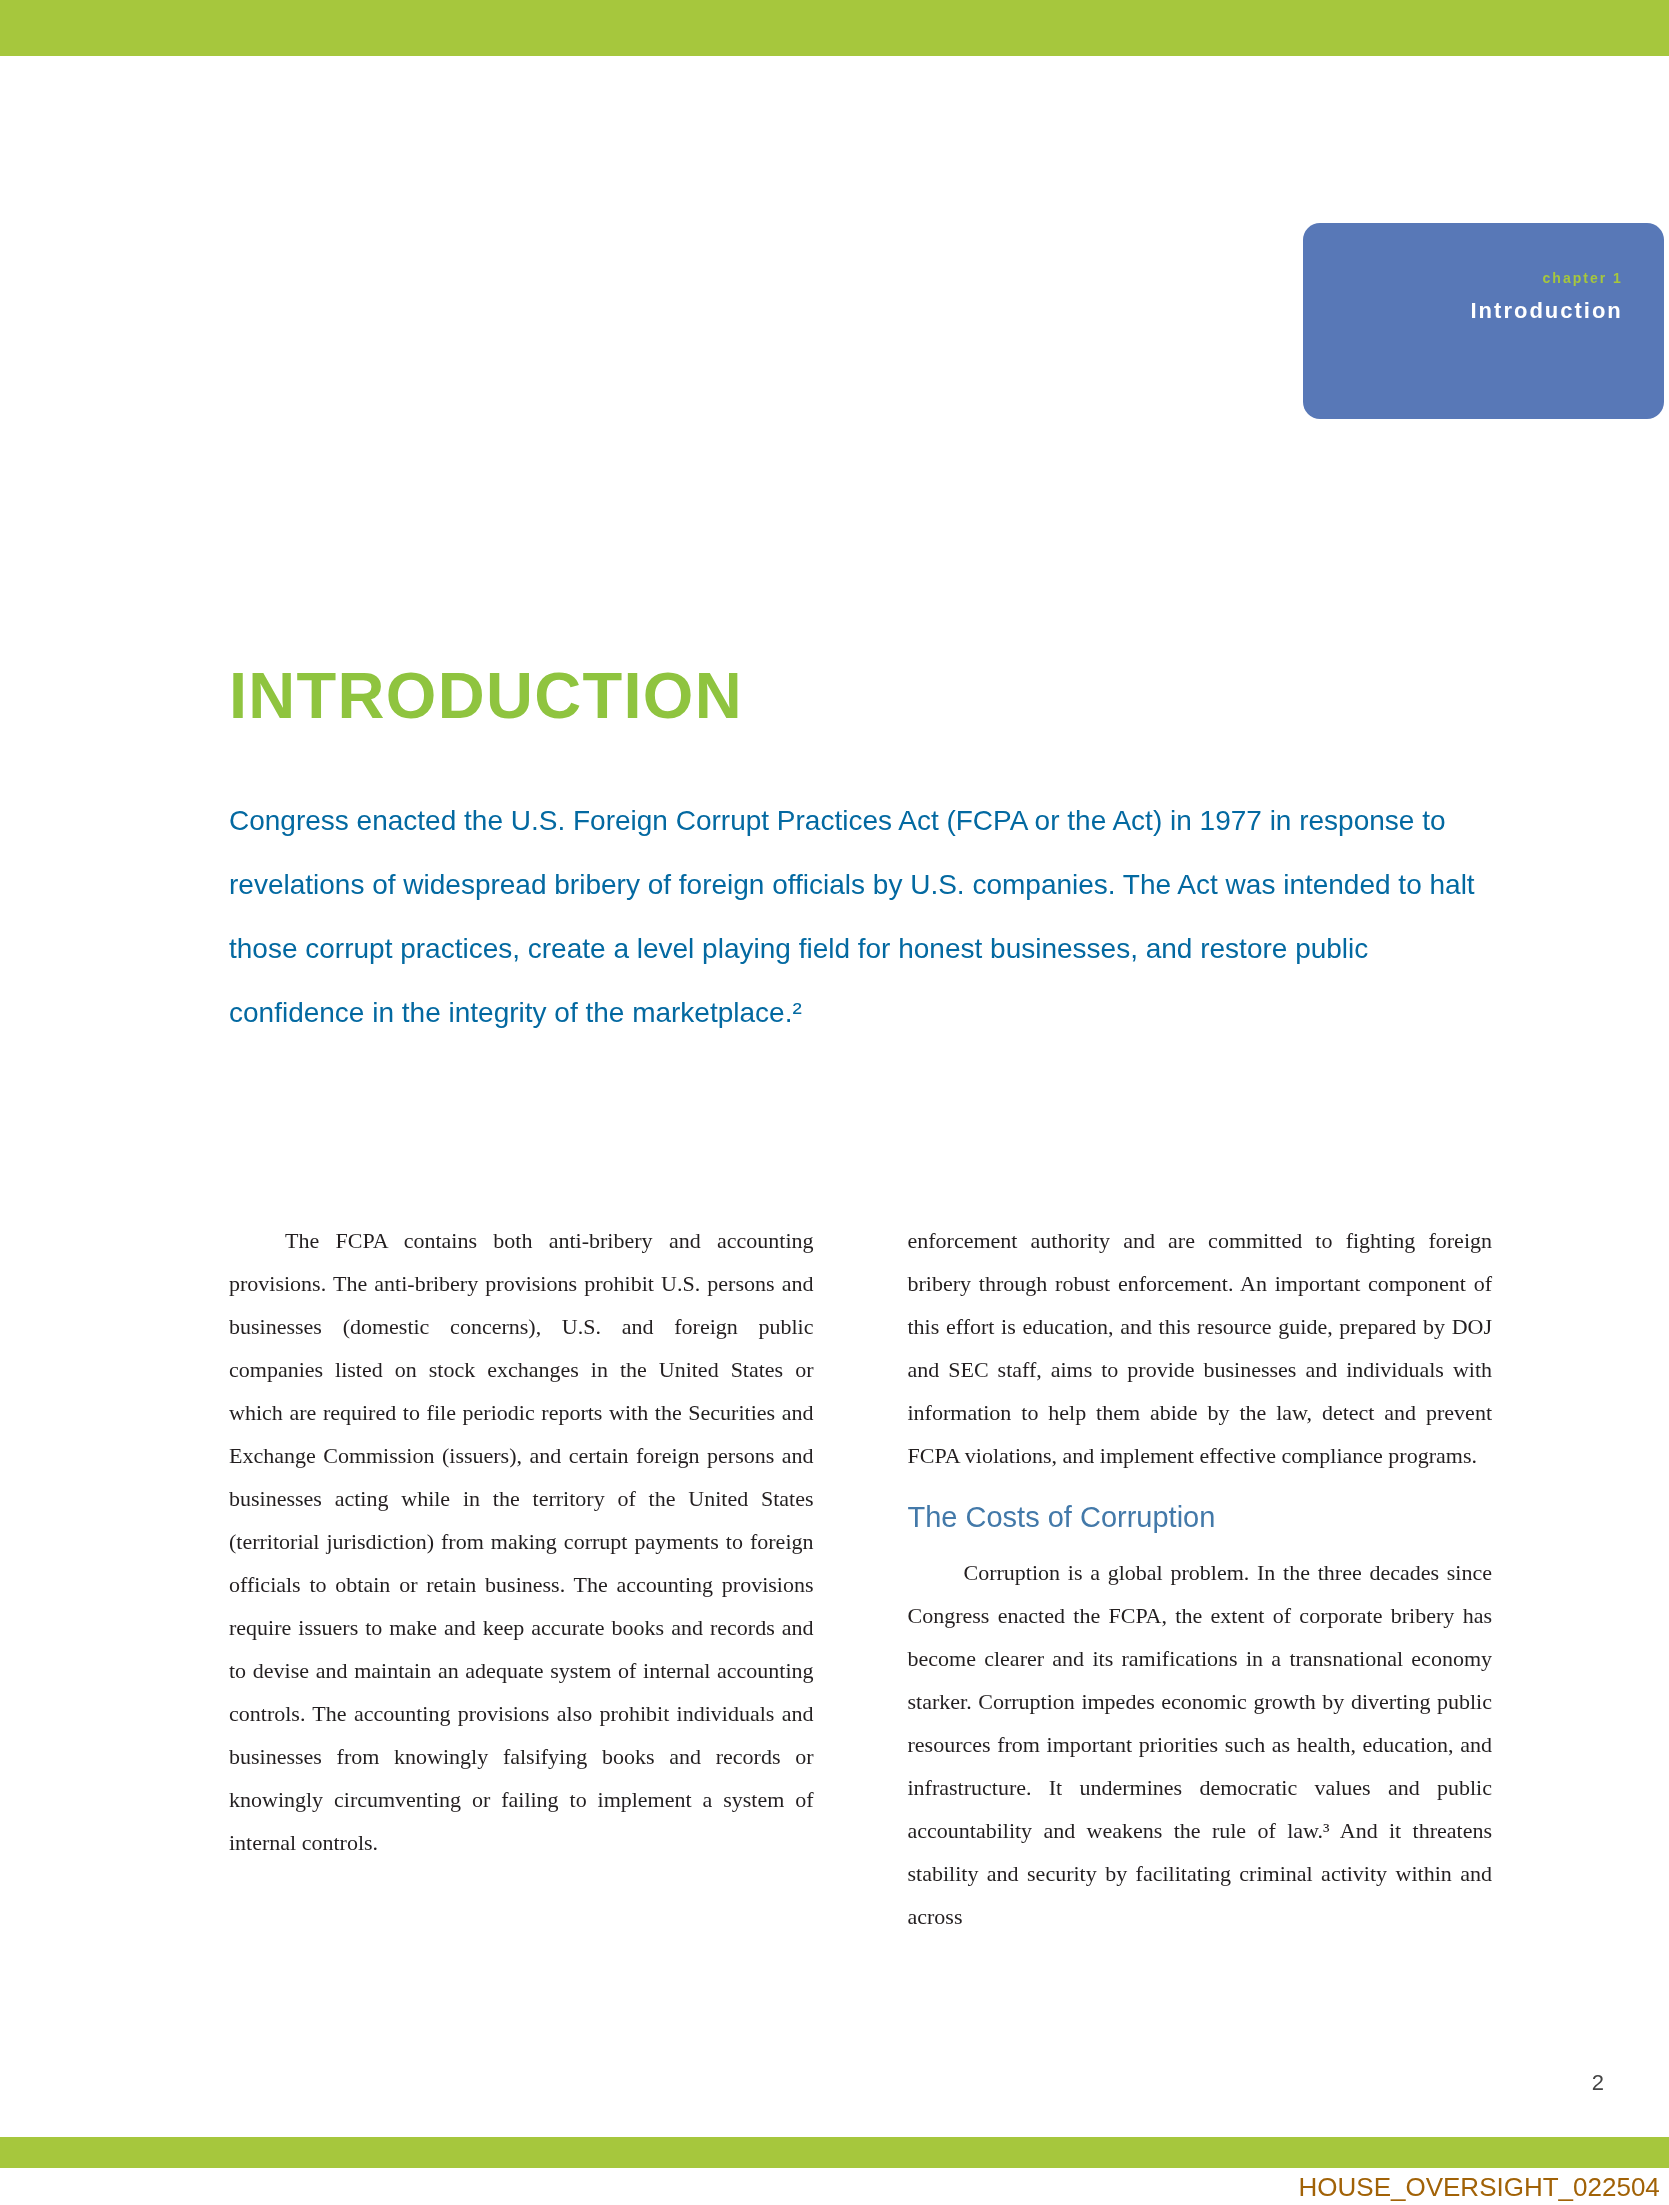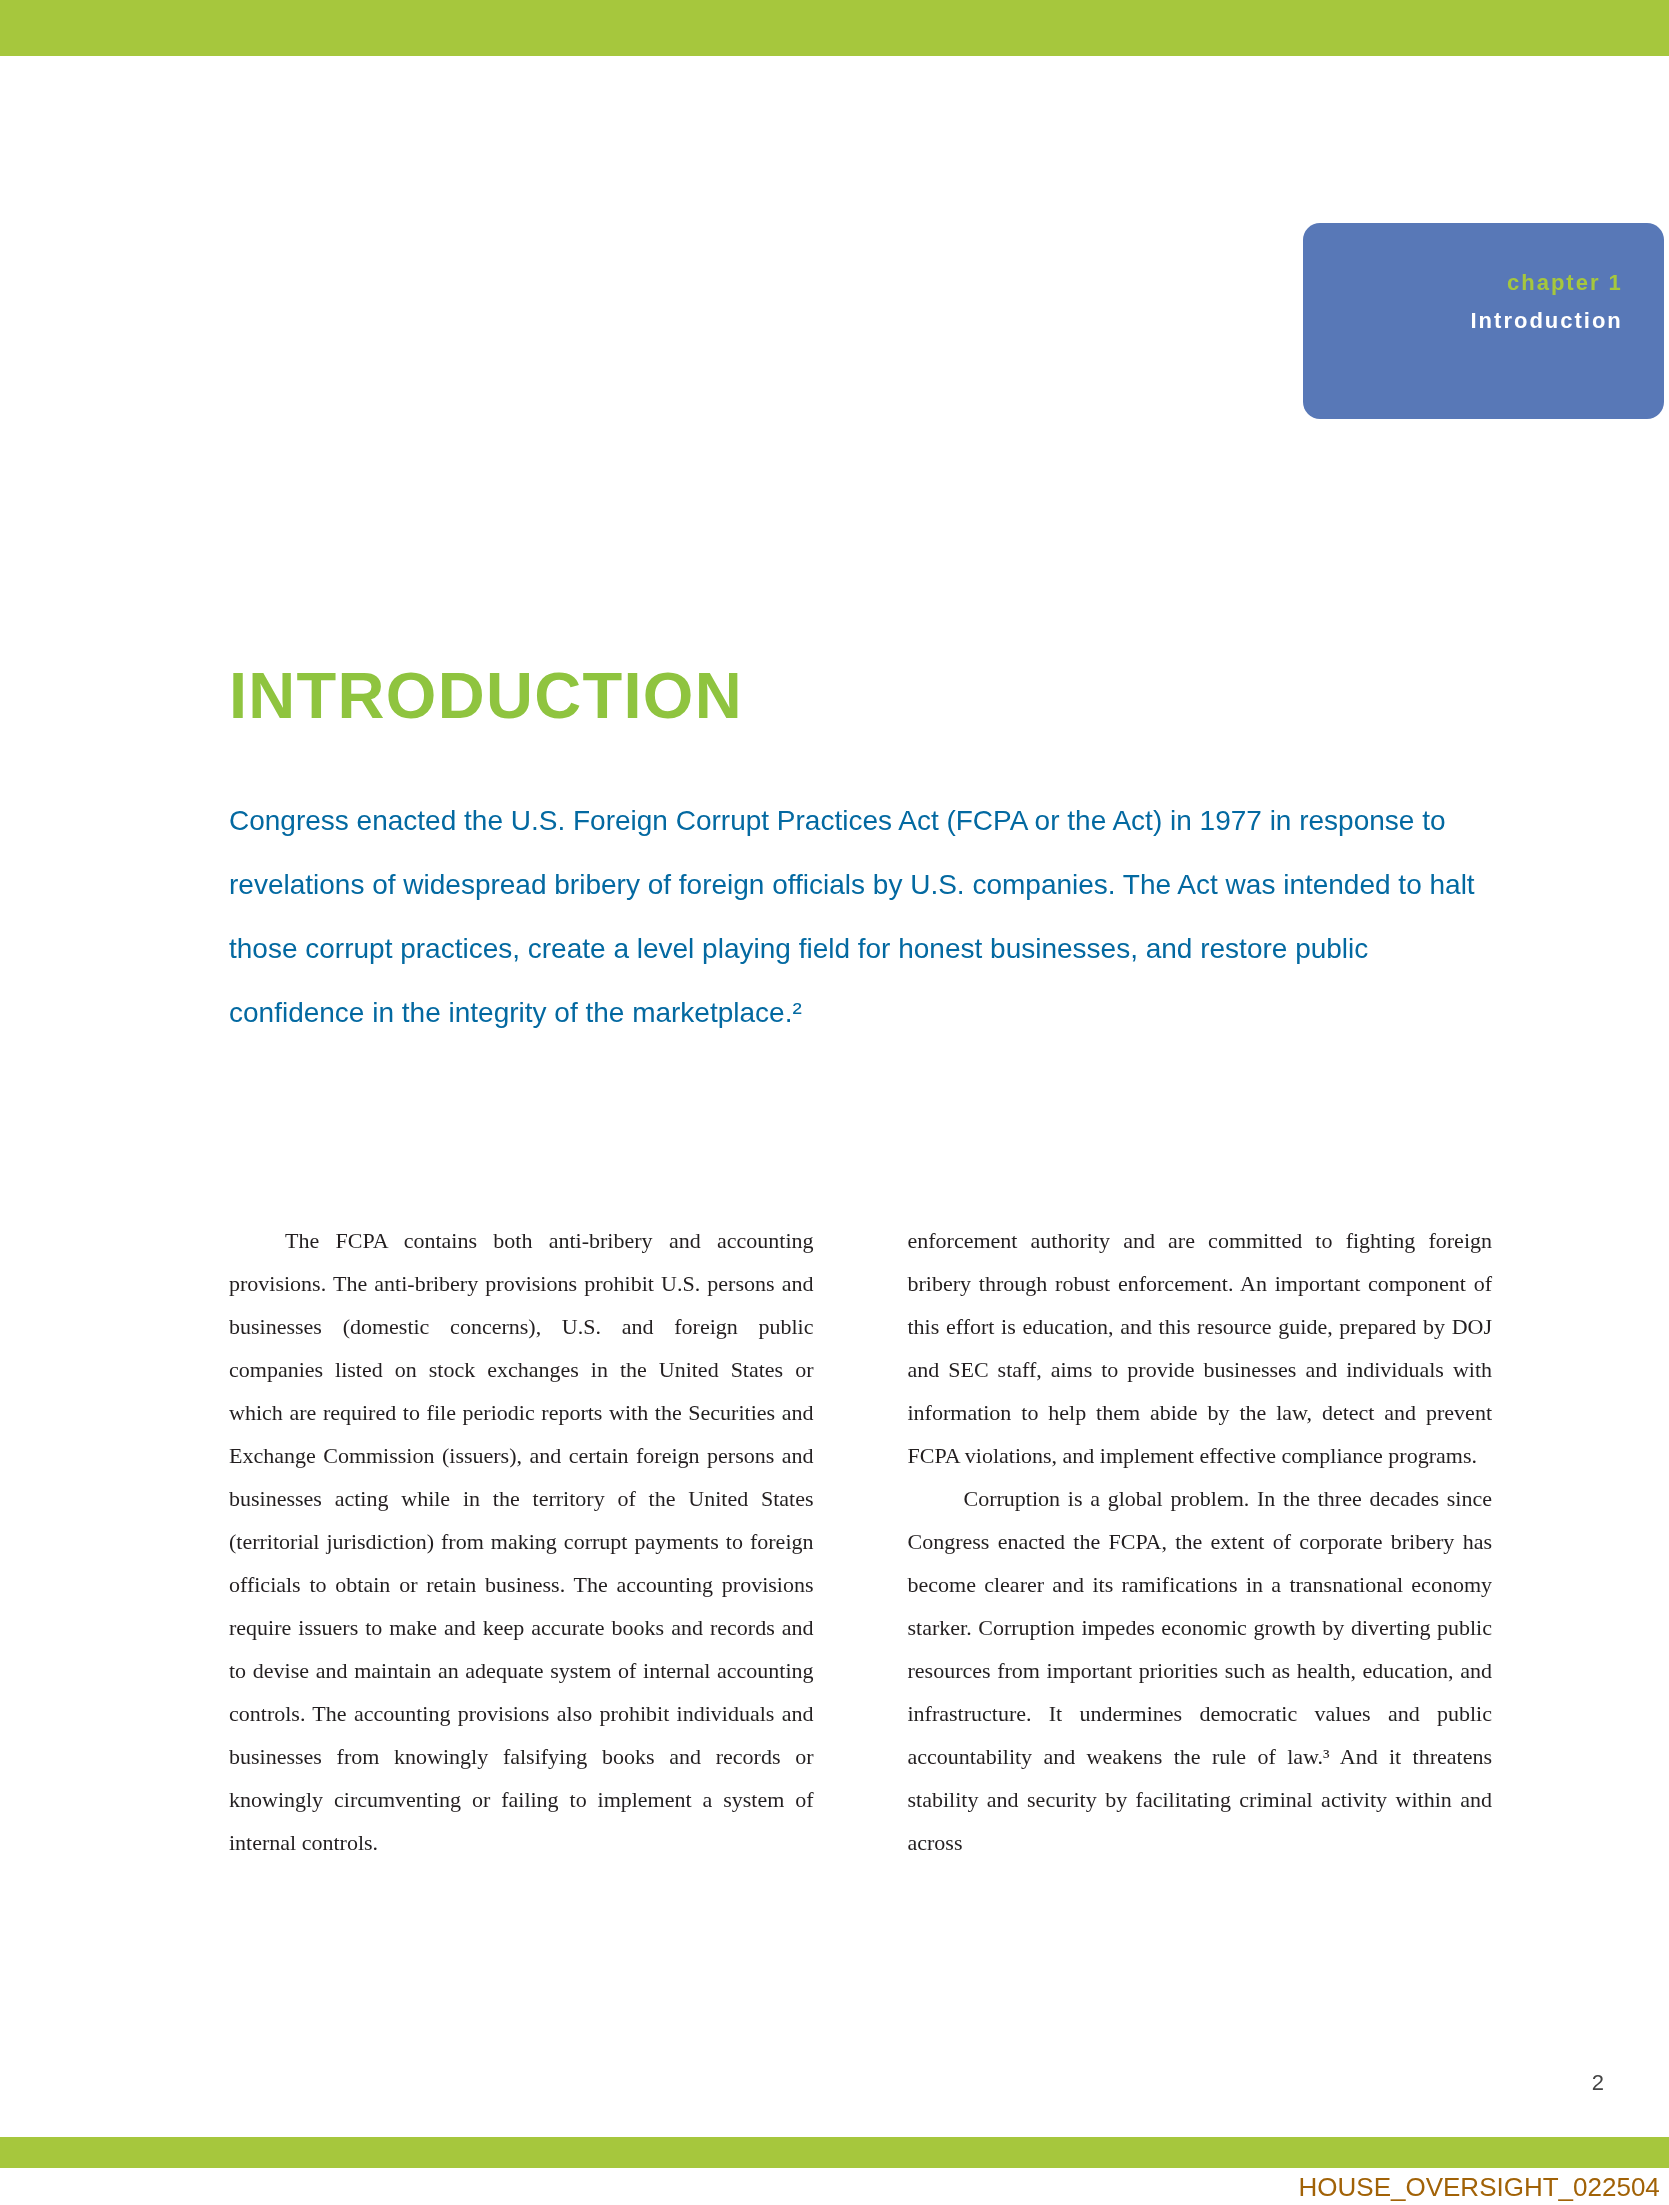--- a/index.html
+++ b/index.html
@@ -29,21 +29,21 @@
     height: 196px;
     background: #5878b7;
     border-radius: 17px;
     box-sizing: border-box;
     padding: 47px 41px 0 0;
     text-align: right;
     font-family: "Liberation Sans", sans-serif;
   }
   .chapter-num {
     color: #a6c73d;
-    font-size: 22px;
+    font-size: 14px;
     font-weight: bold;
     letter-spacing: 2px;
   }
   .chapter-title {
     color: #ffffff;
     font-size: 22px;
     font-weight: bold;
     letter-spacing: 2px;
     margin-top: 11.8px;
   }
@@ -141,20 +141,21 @@
   <h1 class="main-heading">INTRODUCTION</h1>
 
   <p class="intro">Congress enacted the U.S. Foreign Corrupt Practices Act (FCPA or the Act) in 1977 in response to revelations of widespread bribery of foreign officials by U.S. companies. The Act was intended to halt those corrupt practices, create a level playing field for honest businesses, and restore public confidence in the integrity of the marketplace.²</p>
 
   <div class="columns">
     <div class="col">
       <p class="body-p indent">The FCPA contains both anti-bribery and accounting provisions. The anti-bribery provisions prohibit U.S. persons and businesses (domestic concerns), U.S. and foreign public companies listed on stock exchanges in the United States or which are required to file periodic reports with the Securities and Exchange Commission (issuers), and certain foreign persons and businesses acting while in the territory of the United States (territorial jurisdiction) from making corrupt payments to foreign officials to obtain or retain business. The accounting provisions require issuers to make and keep accurate books and records and to devise and maintain an adequate system of internal accounting controls. The accounting provisions also prohibit individuals and businesses from knowingly falsifying books and records or knowingly circumventing or failing to implement a system of internal controls.</p>
     </div>
     <div class="col">
       <p class="body-p">enforcement authority and are committed to fighting foreign bribery through robust enforcement. An important component of this effort is education, and this resource guide, prepared by DOJ and SEC staff, aims to provide businesses and individuals with information to help them abide by the law, detect and prevent FCPA violations, and implement effective compliance programs.</p>
+      <h2 class="sub-heading">The Costs of Corruption</h2>
       <p class="body-p indent cont">Corruption is a global problem. In the three decades since Congress enacted the FCPA, the extent of corporate bribery has become clearer and its ramifications in a transnational economy starker. Corruption impedes economic growth by diverting public resources from important priorities such as health, education, and infrastructure. It undermines democratic values and public accountability and weakens the rule of law.³ And it threatens stability and security by facilitating criminal activity within and across</p>
     </div>
   </div>
 
   <div class="page-number">2</div>
 
   <div class="bottom-bar"></div>
 
   <div class="stamp">HOUSE_OVERSIGHT_022504</div>
 

